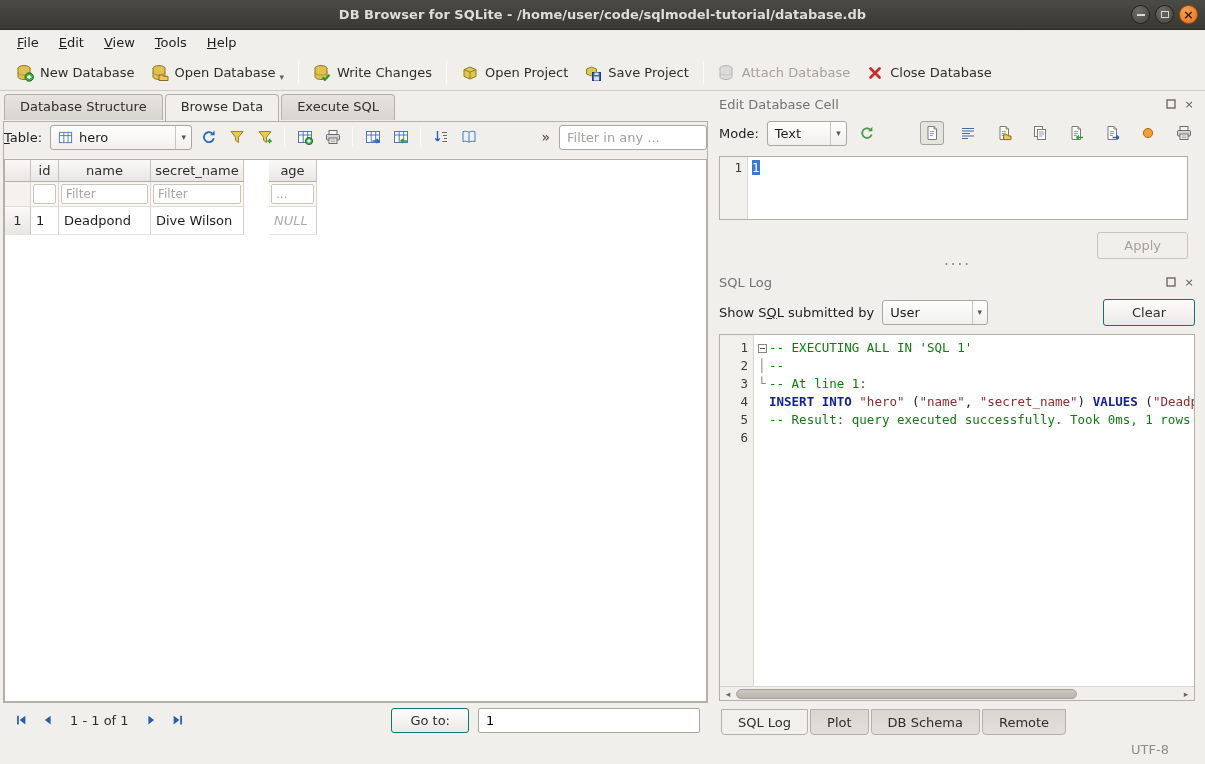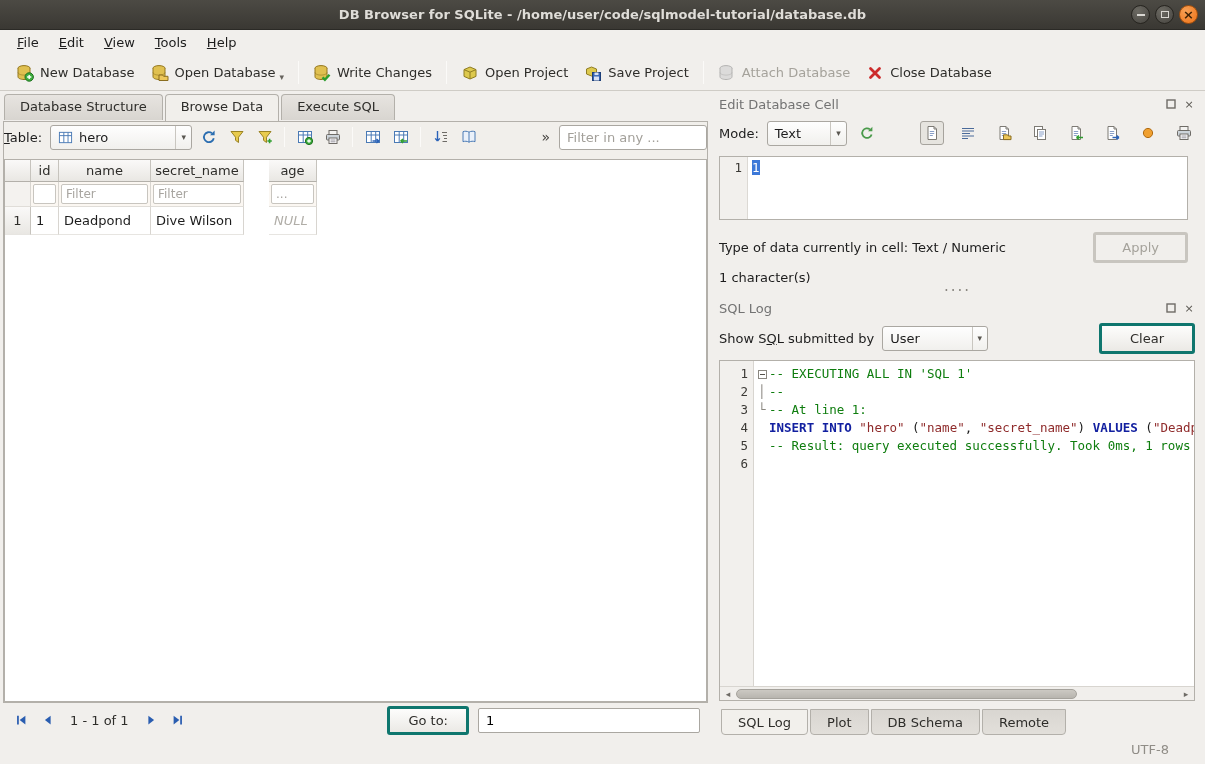--- a/index.html
+++ b/index.html
@@ -66,21 +66,21 @@
   .g-filter::placeholder { color:#a8a5a0; }
   .g-datarow .g-cell { height:28px; display:flex; align-items:center; padding:0 5px; }
   .g-datarow .g-rownum { background:linear-gradient(#faf9f8,#e9e7e3); border-right:1px solid #c6c3bd; justify-content:center; padding:0; color:#2e2d2a; }
   .g-cell.null { color:var(--null_value,#b0ada7); font-style:italic; }
 
   
   .navrow { height:32px; display:flex; align-items:center; gap:3px; padding:4px 8px 2px 6px; flex:0 0 auto; }
   .navbtn { width:24px; height:22px; display:flex; align-items:center; justify-content:center; border-radius:2px; }
   .navcount { margin:0 7px; color:#2e2d2a; }
   .nav-spacer { flex:1; }
-  .btn { display:inline-flex; align-items:center; justify-content:center; background:linear-gradient(#fdfdfc,#ebe9e5); border:3px solid #0f766e; border-radius:3px; padding:4px 18px; color:#2e2d2a; font-family:inherit; font-size:13px; }
+  .btn { display:inline-flex; align-items:center; justify-content:center; background:linear-gradient(#fdfdfc,#ebe9e5); border:1px solid #0f766e; border-radius:3px; padding:4px 18px; color:#2e2d2a; font-family:inherit; font-size:13px; }
   .btn.disabled { background:#f1efec; border-color:#c8c5bf; color:#a5a29b; }
   .goto-input { width:222px; height:25px; border:1px solid #aaa7a1; border-radius:2px; padding:0 7px; font-family:inherit; font-size:13px; margin-left:6px; background:#fff; }
 
   
   .right { flex:1 1 auto; display:flex; flex-direction:column; padding:3px 9px 0 9px; min-width:0; min-height:0; }
   .sec-header { display:flex; align-items:center; height:20px; flex:0 0 auto; margin-bottom:4px; }
   .sec-title { color:#737373; }
   .dockbtns { margin-left:auto; display:flex; gap:4px; align-items:center; }
   .dockbtn { width:14px; height:14px; display:flex; align-items:center; justify-content:center; color:#5d5a55; font-size:11px; line-height:1; }
 
@@ -500,24 +500,22 @@
             </span>
           </span>
       </div>
 
       <div class="editor">
         <div class="ed-gutter"><span>1</span></div>
         <div class="ed-content"><span class="sel">1</span></div>
       </div>
 
       <div class="type-row">
-        <span>Type of data currently in cell: Text / Numeric</span>
         <button class="btn disabled">Apply</button>
       </div>
-      <div class="chars">1 character(s)</div>
 
       <div class="splitter">····</div>
 
       <div class="sec-header">
         <span class="sec-title">SQL Log</span>
         <span class="dockbtns">
           <span class="dockbtn">
               <svg width="10" height="10" viewBox="0 0 10 10">
                 <rect x="1" y="1" width="8" height="8" fill="none" stroke="#6e6b66" stroke-width="1.4"></rect>
               </svg>

